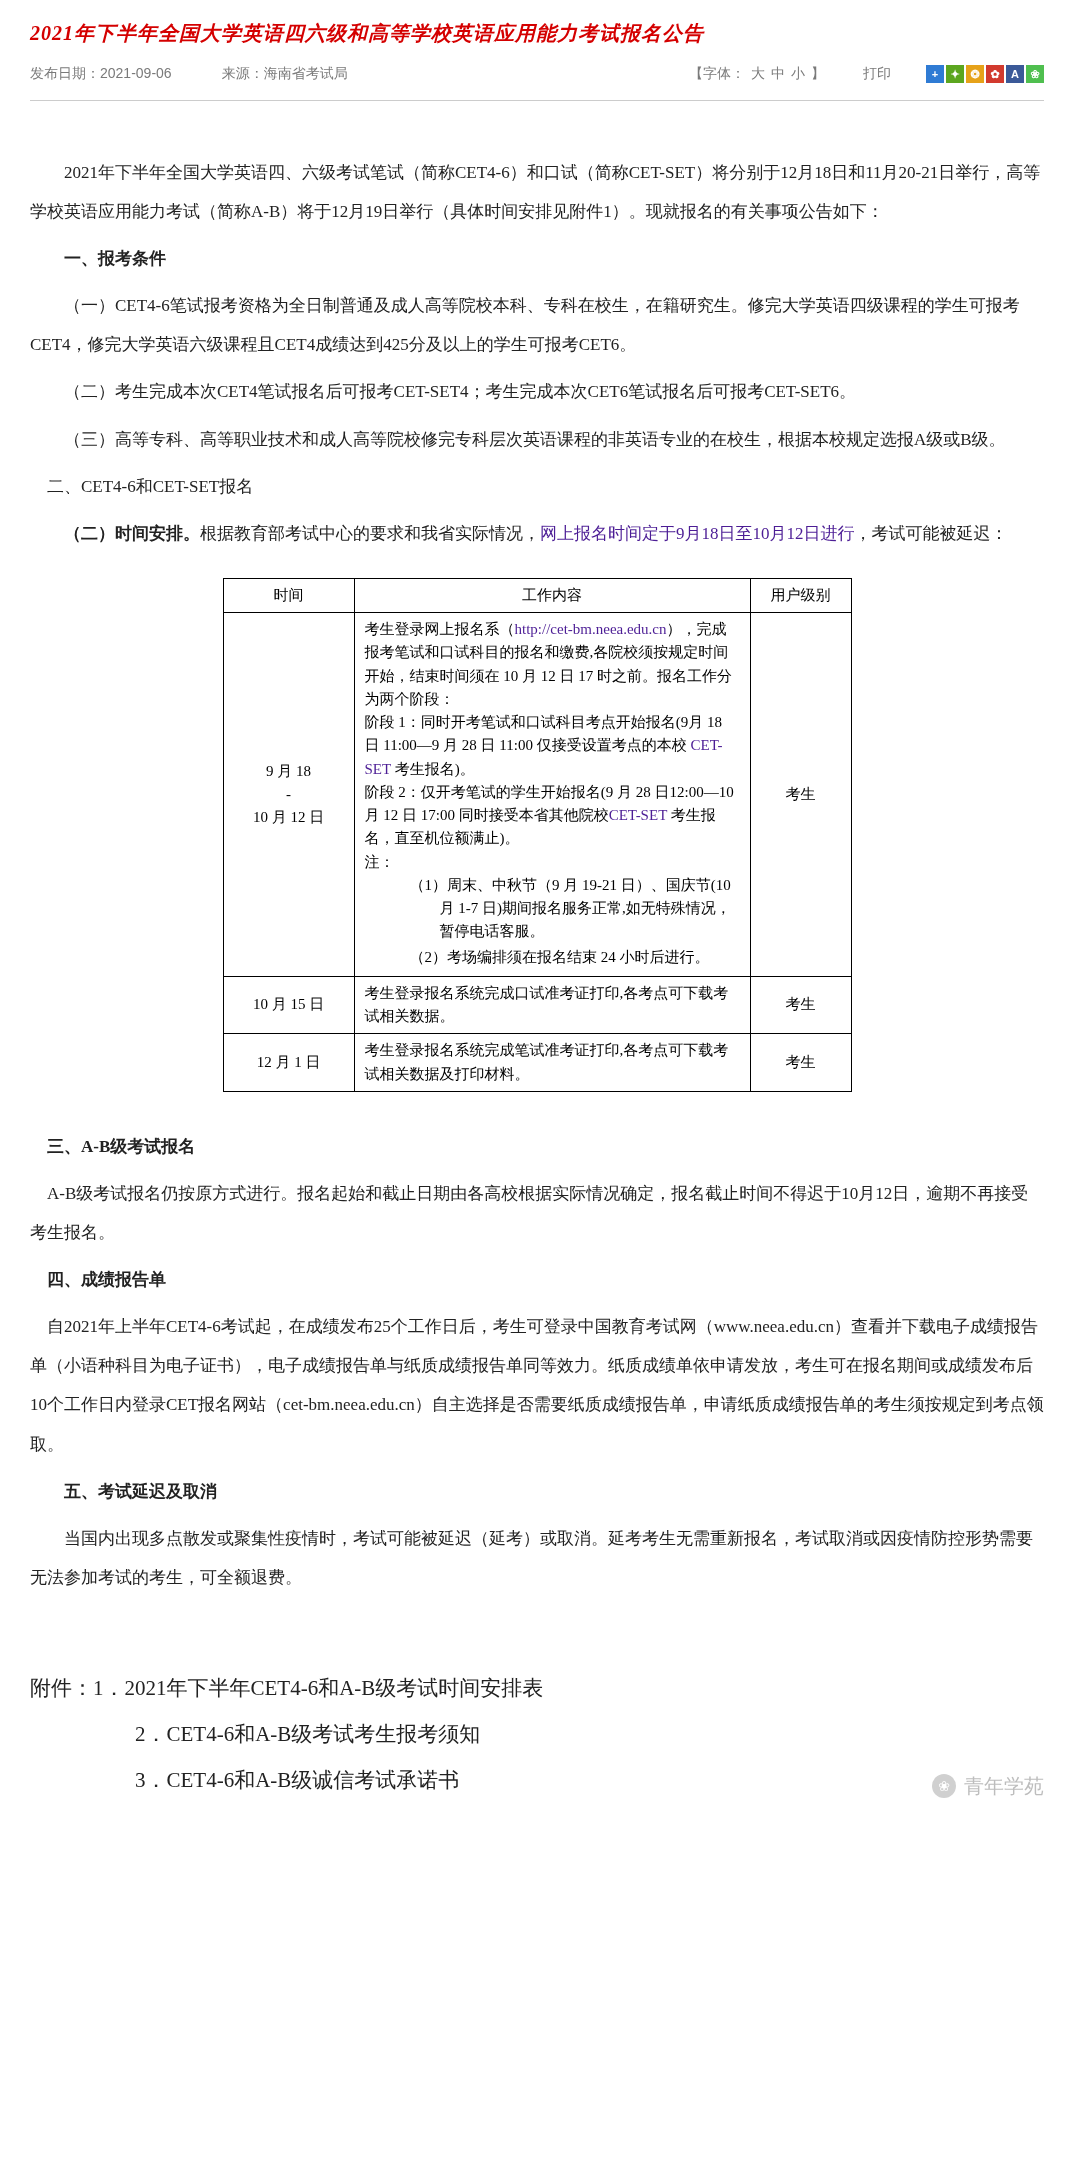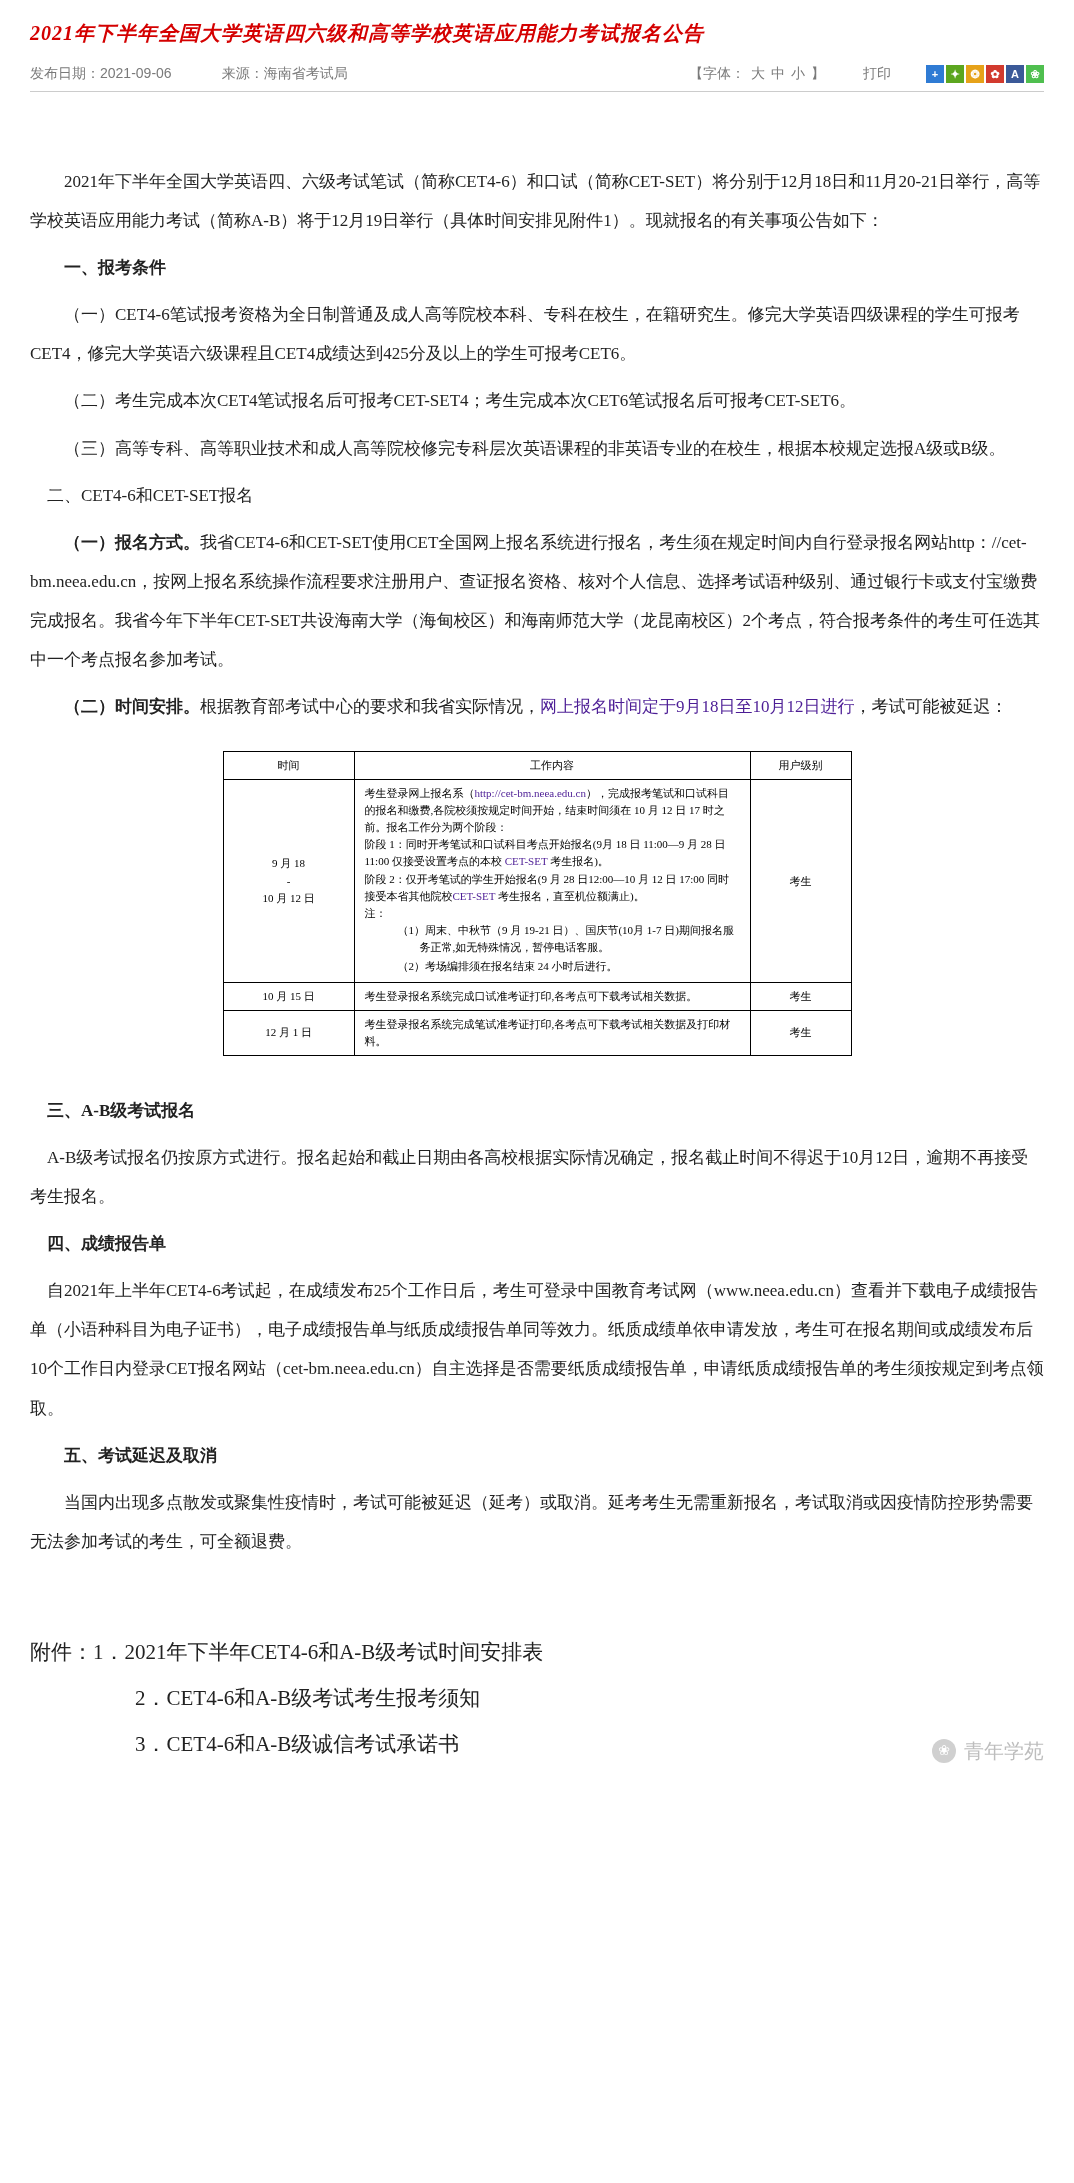--- a/index.html
+++ b/index.html
@@ -18,23 +18,23 @@
     font-weight: bold;
     margin: 10px 0 18px;
     letter-spacing: 1px;
     font-style: italic;
   }
   .meta-bar {
     display: flex;
     align-items: center;
     font-size: 14px;
     color: #7a7a7a;
-    padding-bottom: 8px;
+    padding-bottom: 17px;
     border-bottom: 1px solid #ccc;
-    margin-bottom: 70px;
+    margin-bottom: 52px;
     gap: 40px;
     font-family: "Microsoft YaHei", sans-serif;
   }
   .meta-left { display: flex; gap: 50px; }
   .meta-right { margin-left: auto; display: flex; align-items: center; gap: 35px; }
   .font-ctrl span { margin: 0 3px; cursor: pointer; }
   .share-icons { display: flex; gap: 2px; }
   .share-icons .ic {
     width: 18px; height: 18px;
     display: inline-flex; align-items: center; justify-content: center;
@@ -47,21 +47,21 @@
     color: #222;
   }
   .content p { margin: 0 0 8px; text-indent: 2em; }
   .content p.no-indent { text-indent: 0; }
   .content .bold { font-weight: bold; }
   .red { color: #4c1d95; }
   .tbl-wrap { display: flex; justify-content: center; margin: 25px 0 35px; }
   table.sched {
     border-collapse: collapse;
     font-family: "SimSun", serif;
-    font-size: 11px;
+    font-size: 15px;
     line-height: 1.55;
     color: #000;
   }
   table.sched th, table.sched td {
     border: 1.5px solid #000;
     padding: 5px 10px;
     vertical-align: middle;
   }
   table.sched th { font-weight: normal; text-align: center; }
   table.sched .center { text-align: center; }
@@ -117,21 +117,20 @@
 <div class="content">
 
   <p>2021年下半年全国大学英语四、六级考试笔试（简称CET4-6）和口试（简称CET-SET）将分别于12月18日和11月20-21日举行，高等学校英语应用能力考试（简称A-B）将于12月19日举行（具体时间安排见附件1）。现就报名的有关事项公告如下：</p>
 
   <p class="bold">一、报考条件</p>
   <p>（一）CET4-6笔试报考资格为全日制普通及成人高等院校本科、专科在校生，在籍研究生。修完大学英语四级课程的学生可报考CET4，修完大学英语六级课程且CET4成绩达到425分及以上的学生可报考CET6。</p>
   <p>（二）考生完成本次CET4笔试报名后可报考CET-SET4；考生完成本次CET6笔试报名后可报考CET-SET6。</p>
   <p>（三）高等专科、高等职业技术和成人高等院校修完专科层次英语课程的非英语专业的在校生，根据本校规定选报A级或B级。</p>
 
   <p class="no-indent" style="text-indent:1em;">二、CET4-6和CET-SET报名</p>
-  <p><span class="bold">（一）报名方式。</span><span>我省CET4-6和CET-SET使用CET全国网上报名系统进行报名，考生须在规定时间内自行登录报名网站http：//cet-bm.neea.edu.cn，按网上报名系统操作流程要求注册用户、查证报名资格、核对个人信息、选择考试语种级别、通过银行卡或支付宝缴费完成报名。我省今年下半年CET-SET共设海南大学（海甸校区）和海南师范大学（龙昆南校区）2个考点，符合报考条件的考生可任选其中一个考点报名参加考试。</span></p>
   <p><span class="bold">（二）时间安排。</span><span>根据教育部考试中心的要求和我省实际情况，</span><span class="red">网上报名时间定于9月18日至10月12日进行</span><span>，考试可能被延迟：</span></p>
 
   <div class="tbl-wrap">
     <table class="sched">
       <thead>
         <tr>
           <th class="col-time">时间</th>
           <th class="col-work">工作内容</th>
           <th class="col-role">用户级别</th>
         </tr>

